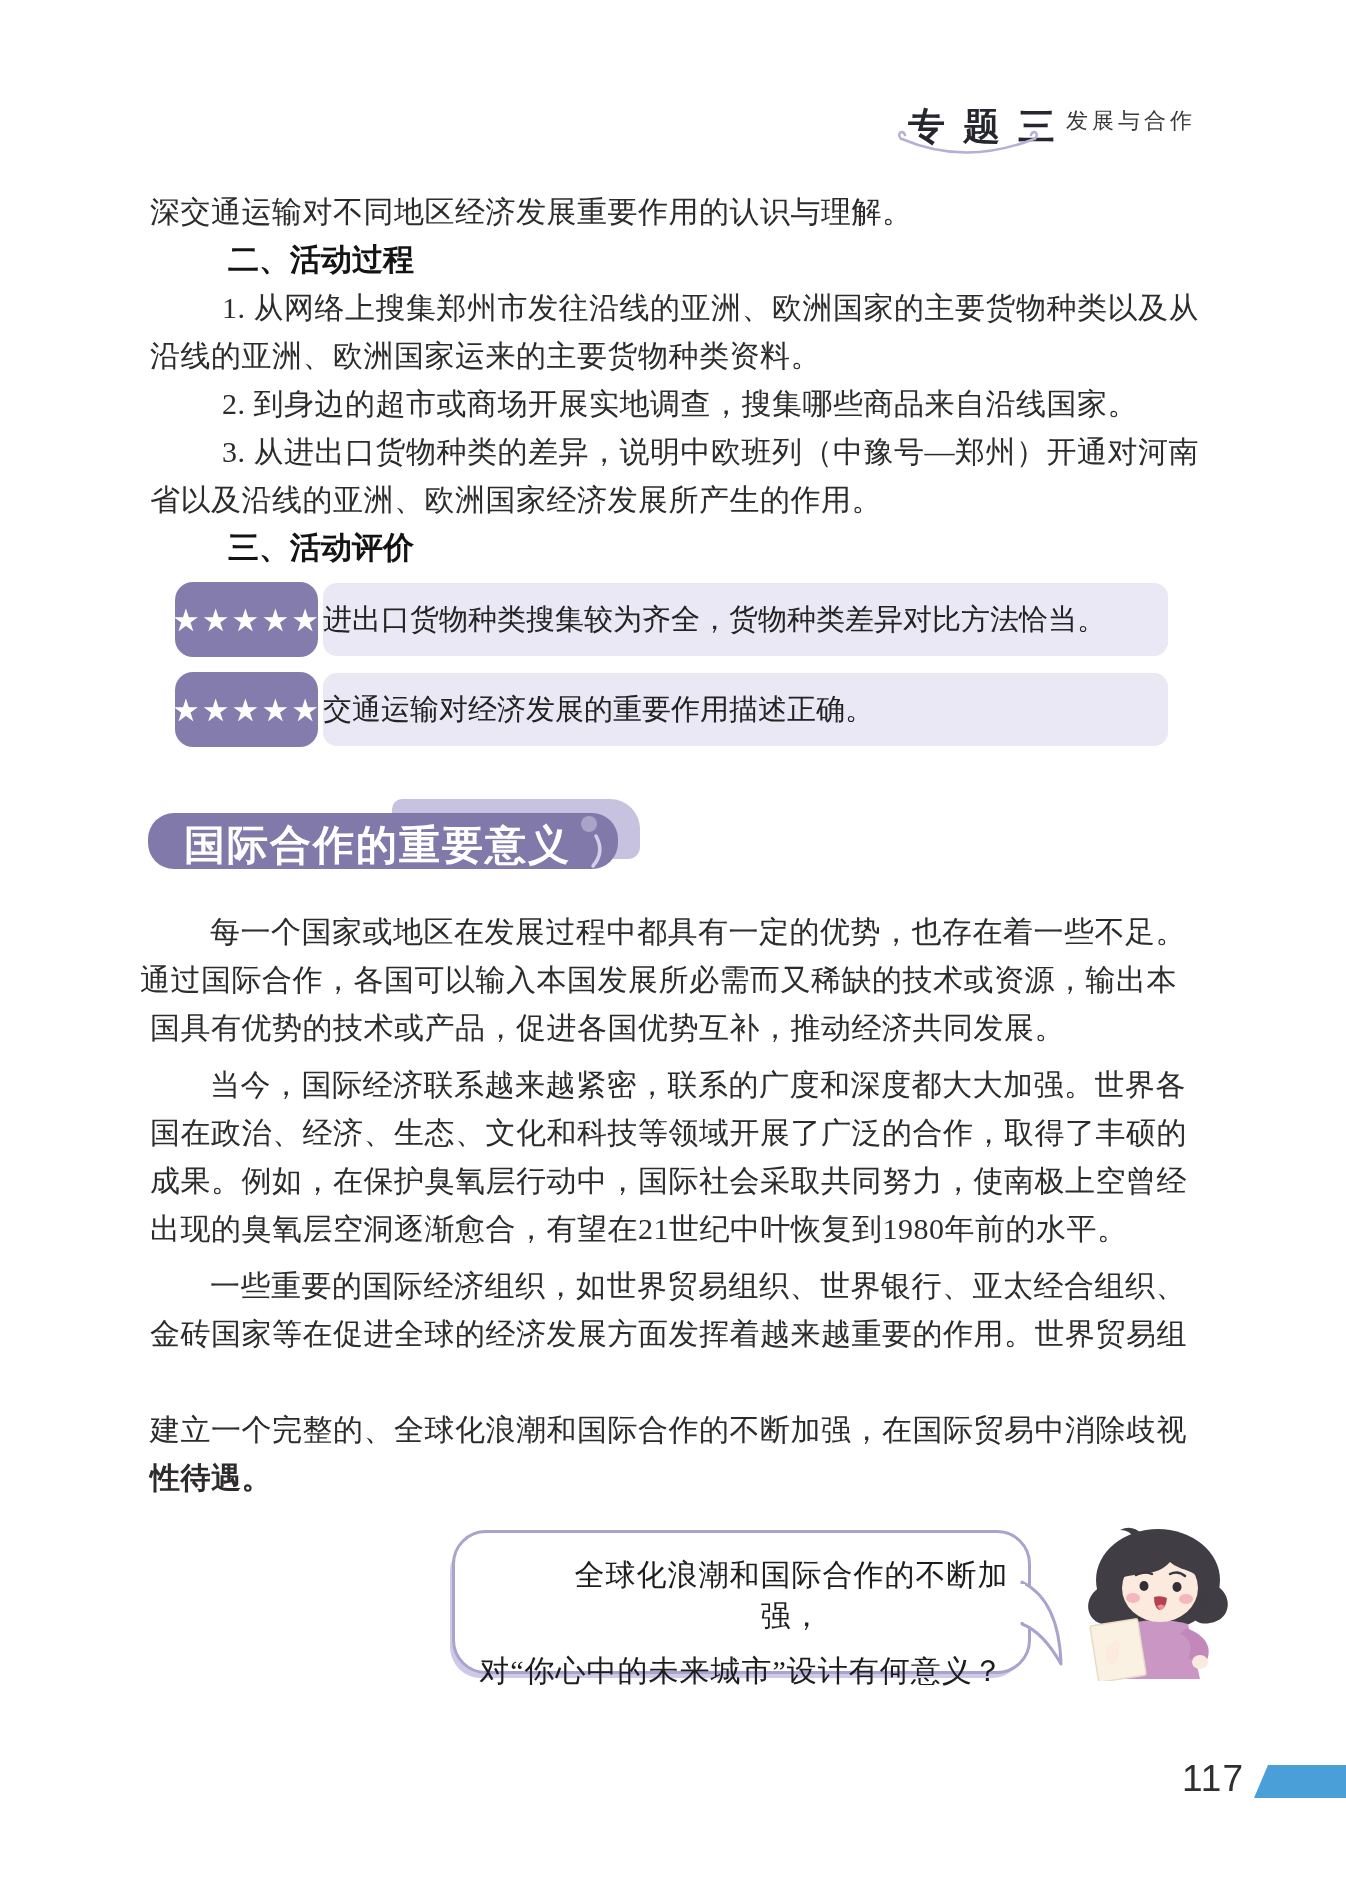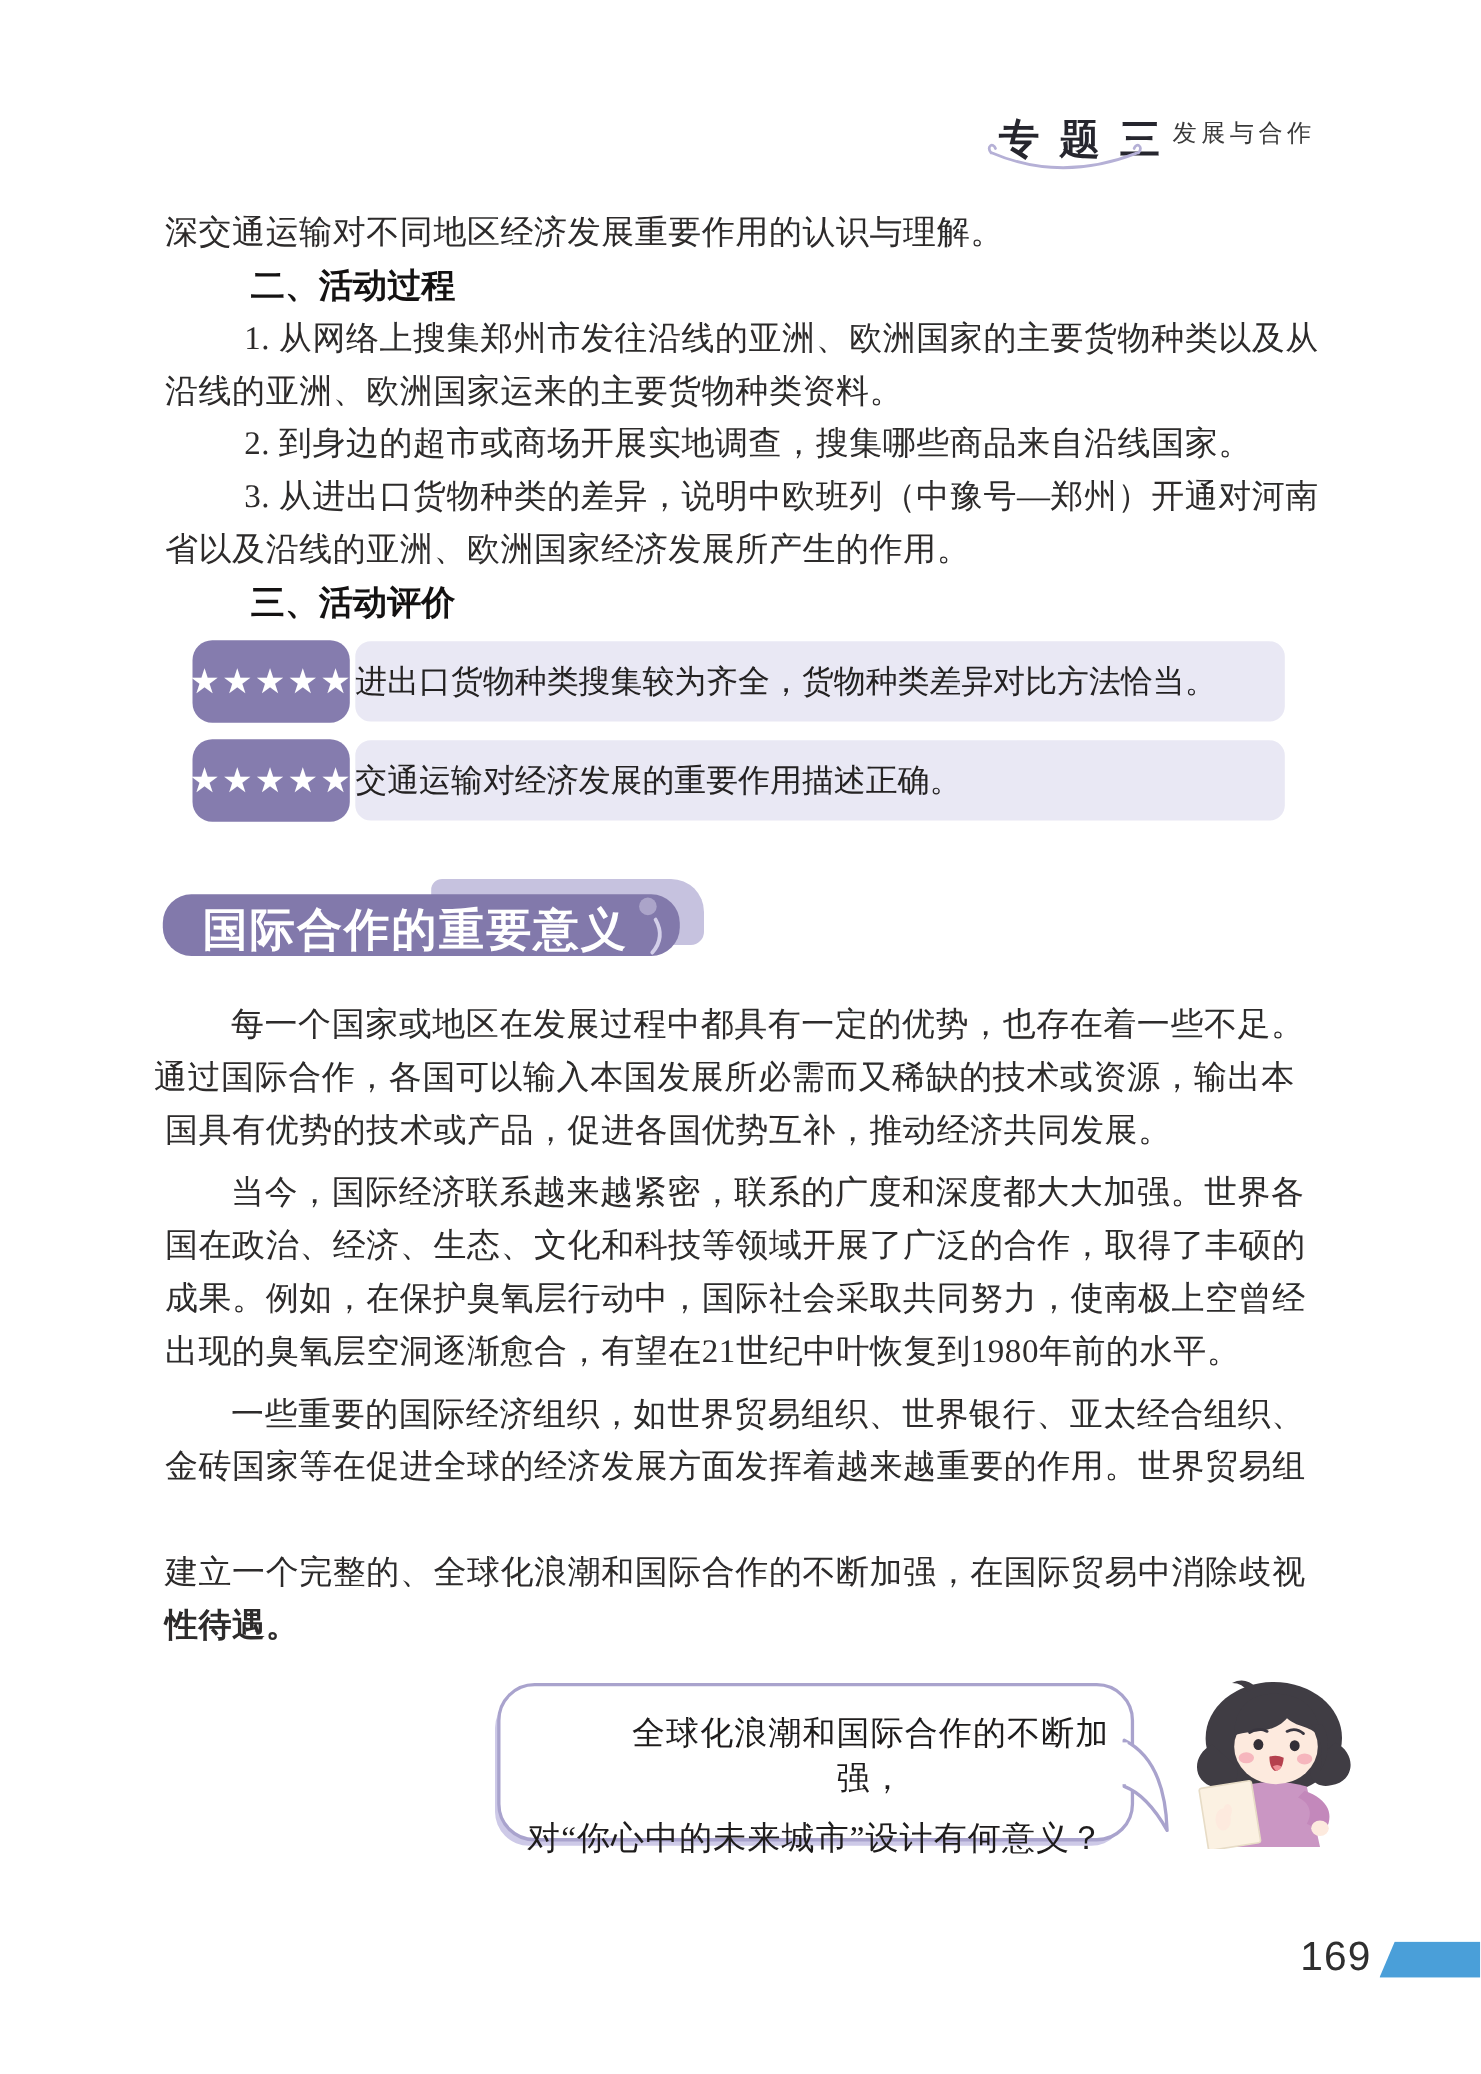--- a/index.html
+++ b/index.html
@@ -144,16 +144,16 @@
     <ellipse cx="72" cy="60" rx="4.5" ry="5" fill="#332f36"></ellipse>
     <ellipse cx="105" cy="61" rx="4.5" ry="5" fill="#332f36"></ellipse>
 
     <ellipse cx="61" cy="72" rx="7" ry="5" fill="#f6b6bd"></ellipse>
     <ellipse cx="114" cy="73" rx="7" ry="5" fill="#f6b6bd"></ellipse>
 
     <path d="M82,71 Q89,69 95,72 Q94,84 87,84 Q82,81 82,71 Z" fill="#b5414e"></path>
     <path d="M85,80 Q89,77 93,80 Q91,84 88,84 Z" fill="#ee8f96"></path>
   </svg>
 
-  <div class="page-num">169</div>
+  <div class="page-num">117</div>
   <div class="page-accent"></div>
 
 </div>
 
 </body></html>

